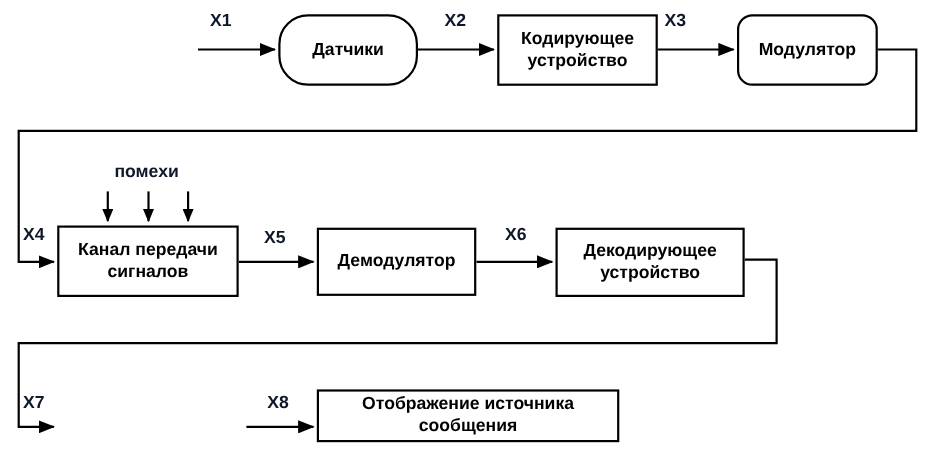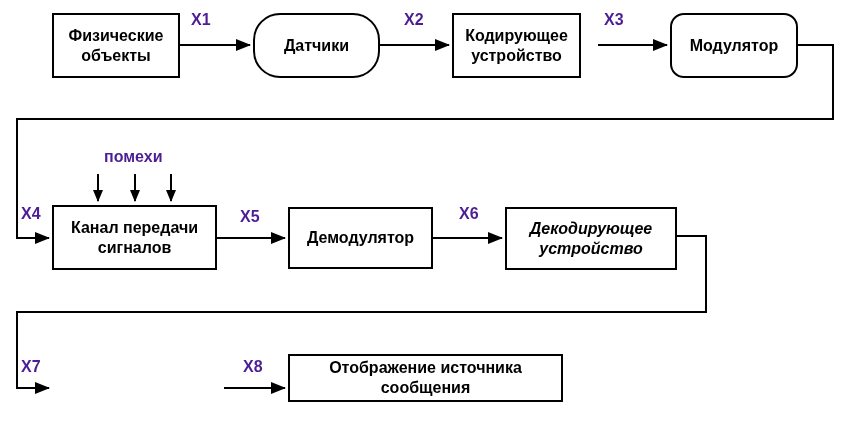--- a/index.html
+++ b/index.html
@@ -35,31 +35,31 @@
     font-weight: bold;
     font-size: 16px;
     line-height: 20px;
     color: #000000;
     padding: 2px 6px;
   }
   .lbl {
     position: absolute;
     font-weight: bold;
     font-size: 16px;
-    color: #4c1d95;
+    color: #0f172a;
     white-space: nowrap;
   }
   
   #b-physical   { left: 52px;  top: 13px;  width: 128px; height: 65px; }
   #b-sensors    { left: 253px; top: 13px;  width: 127px; height: 65px; border-radius: 27px; }
-  #b-encoder    { left: 452px; top: 13px;  width: 129px; height: 65px; }
+  #b-encoder    { left: 452px; top: 13px;  width: 146px; height: 65px; }
   #b-modulator  { left: 670px; top: 13px;  width: 128px; height: 65px; border-radius: 14px; }
   #b-channel    { left: 52px;  top: 205px; width: 165px; height: 65px; }
   #b-demodulator{ left: 288px; top: 207px; width: 145px; height: 62px; }
-  #b-decoder    { left: 505px; top: 207px; width: 172px; height: 63px; font-style: italic; }
+  #b-decoder    { left: 505px; top: 207px; width: 172px; height: 63px; }
   #b-converter  { left: 52px;  top: 357px; width: 172px; height: 62px; }
   #b-display    { left: 288px; top: 354px; width: 275px; height: 48px; }
   
   #l-x1    { left: 191px; top: 11px; }
   #l-x2    { left: 404px; top: 11px; }
   #l-x3    { left: 604px; top: 11px; }
   #l-x4    { left: 21px;  top: 205px; }
   #l-x5    { left: 240px; top: 208px; }
   #l-x6    { left: 459px; top: 205px; }
   #l-x7    { left: 21px;  top: 358px; }
@@ -88,23 +88,20 @@
       <path d="M98,174 L98,201" marker-end="url(#arrow-sm)"></path>
       <path d="M135,174 L135,201" marker-end="url(#arrow-sm)"></path>
       <path d="M171,174 L171,201" marker-end="url(#arrow-sm)"></path>
       <path d="M217,238 L285,238" marker-end="url(#arrow)"></path>
       <path d="M433,238 L502,238" marker-end="url(#arrow)"></path>
       <path d="M677,236 L706,236 L706,312 L17,312 L17,388 L49,388" marker-end="url(#arrow)"></path>
       <path d="M224,388 L285,388" marker-end="url(#arrow)"></path>
     </g>
   </svg>
 
-  <div class="box" id="b-physical">
-    <span>Физические объекты</span>
-  </div>
   <div class="box" id="b-sensors">
     <span>Датчики</span>
   </div>
   <div class="box" id="b-encoder">
     <span>Кодирующее устройство</span>
   </div>
   <div class="box" id="b-modulator">
     <span>Модулятор</span>
   </div>
   <div class="box" id="b-demodulator">

